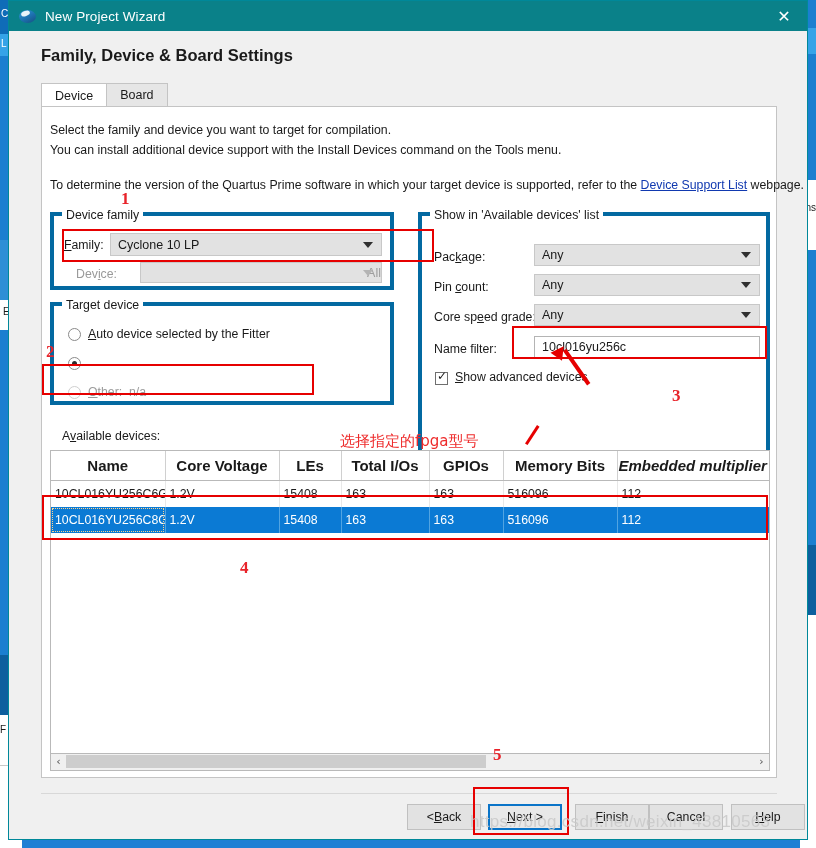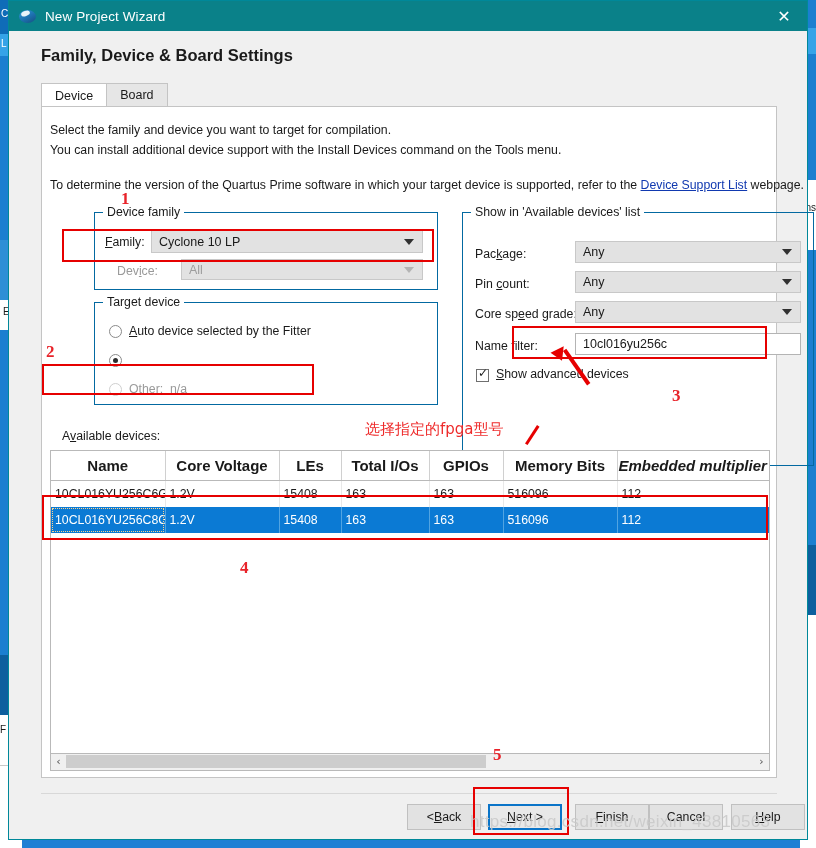--- a/index.html
+++ b/index.html
@@ -67,21 +67,21 @@
     background:#ffffff;border:1px solid #c4c4c4;box-sizing:border-box;
   }
 
   .desc{position:absolute;font-size:12.3px;color:#1a1a1a;white-space:nowrap;}
   #d1{left:8px;top:16px;}
   #d2{left:8px;top:36px;}
   #d3{left:8px;top:71px;}
   #d3 a{color:#1139b0;text-decoration:underline;}
 
   
-  .group{position:absolute;border:1px solid #0369a1;box-sizing:border-box;margin-left:44px;}
+  .group{position:absolute;border:4px solid #0369a1;box-sizing:border-box;}
   .group > .legend{
     position:absolute;top:-8px;left:8px;background:#ffffff;padding:0 4px;
     font-size:12.3px;color:#1a1a1a;white-space:nowrap;
   }
   #grp-family{left:8px;top:105px;width:344px;height:78px;}
   #grp-target{left:8px;top:195px;width:344px;height:103px;}
   #grp-show{left:376px;top:105px;width:352px;height:254px;}
 
   .lbl{position:absolute;font-size:12.3px;color:#1a1a1a;white-space:nowrap;}
   .lbl.dim{color:#9a9a9a;}
@@ -222,21 +222,21 @@
     <div class="desc" id="d2">You can install additional device support with the Install Devices command on the Tools menu.</div>
 
     <div class="group" id="grp-family">
       <div class="legend">Device family</div>
       <div class="lbl" style="left:10px;top:22px;"><span class="u">F</span>amily:</div>
       <div class="combo" style="left:56px;top:17px;width:272px;height:23px;">
         <span>Cyclone 10 LP</span>
         <span class="arrow"></span>
       </div>
       <div class="lbl dim" style="left:22px;top:51px;">Dev<span class="u">i</span>ce:</div>
-      <div class="combo disabled" style="left:86px;top:46px;width:242px;height:21px;">
+      <div class="combo disabled" style="left:86px;top:46px;width:242px;height:21px;justify-content:flex-end;">
         <span>All</span>
         <span class="arrow"></span>
       </div>
     </div>
 
     <div class="group" id="grp-target">
       <div class="legend">Target device</div>
       <div class="radio" style="left:14px;top:22px;"></div>
       <div class="lbl" style="left:34px;top:21px;"><span class="u">A</span>uto device selected by the Fitter</div>
 
@@ -355,16 +355,16 @@
 <div class="ann-line" style="left:563px;top:351px;width:4px;height:42px;transform:rotate(-35deg);transform-origin:top left;"></div>
 <div style="position:absolute;left:553px;top:345px;width:0;height:0;border-left:7px solid transparent;border-right:7px solid transparent;border-bottom:13px solid #e60000;transform:rotate(35deg);"></div>
 
 <div class="ann-box" style="left:42px;top:495px;width:726px;height:45px;"></div>
 <div class="ann-num" style="left:240px;top:558px;">4</div>
 
 <div class="ann-num" style="left:493px;top:745px;">5</div>
 
 <div class="ann-box" style="left:473px;top:787px;width:96px;height:48px;"></div>
 
-<div class="ann-cn" style="left:340px;top:420px;margin-left:25px;">选择指定的fpga型号</div>
+<div class="ann-cn" style="left:340px;top:432px;">选择指定的fpga型号</div>
 <div class="ann-line" style="left:537px;top:425px;width:3px;height:22px;transform:rotate(33deg);transform-origin:top left;"></div>
 
 <div id="watermark">https://blog.csdn.net/weixin_43810563</div>
 
 </body></html>

